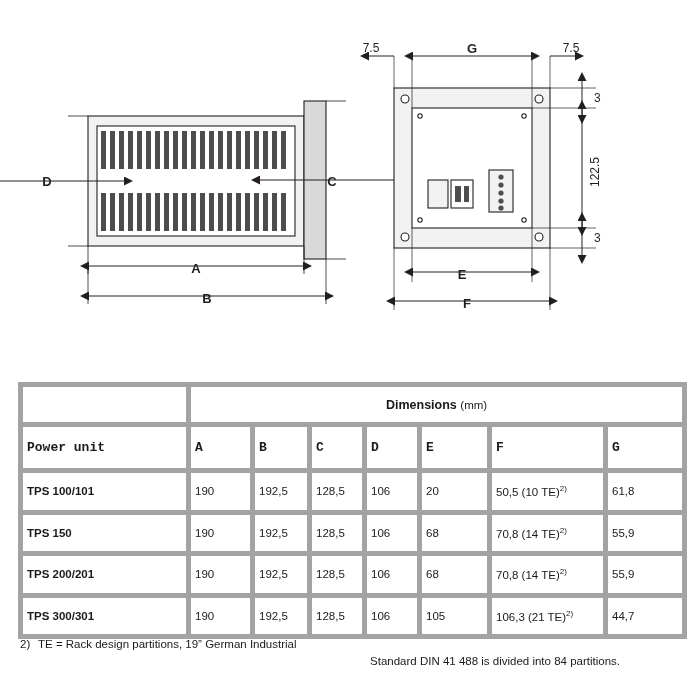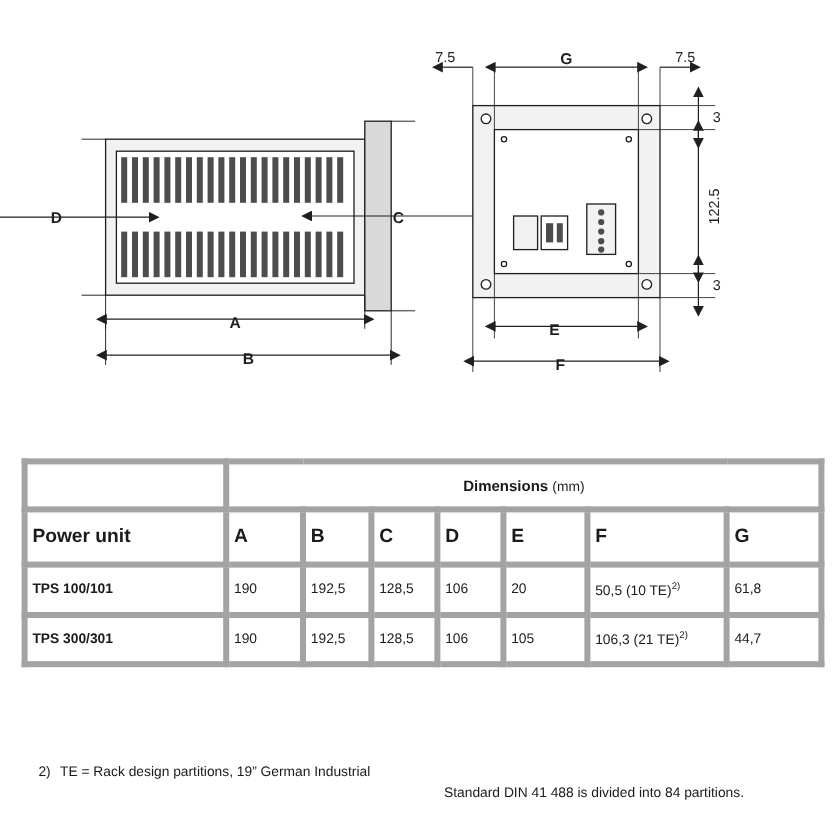--- a/index.html
+++ b/index.html
@@ -53,42 +53,43 @@
     font-weight: bold;
     font-size: 12.5px;
   }
   tr.row-head-top th .unit {
     font-weight: normal;
     font-size: 11.5px;
   }
   tr.row-head-cols th {
     height: 33px;
     font-weight: bold;
-    font-size: 16px;
+    font-size: 13px;
+    font-family: Liberation Mono, monospace;
   }
   tr.data-row td {
     height: 28.5px;
     font-size: 11.5px;
   }
   tr.data-row td.name {
     font-weight: bold;
     margin-left: 36px;
   }
   sup { font-size: 8px; vertical-align: super; }
 
   
   #footnote {
     position: absolute;
     left: 20px;
     top: 636px;
     width: 600px;
     font-size: 11.5px;
     line-height: 17px;
   }
-  #footnote .fn-line { display: block; margin-left: 12px; }
+  #footnote .fn-line { display: block; }
   #footnote .fn-indent { padding-left: 18px; display: block; text-align: right; }
   #footnote .fn-marker { display: inline-block; width: 18px; }
 </style>
 </head>
 <body>
 
 <div id="drawing">
   <svg width="700" height="360" viewBox="0 0 700 360" xmlns="http://www.w3.org/2000/svg">
     <defs>
       <marker id="arrL" markerWidth="9" markerHeight="9" refX="8" refY="4.5" orient="auto">
@@ -313,20 +314,40 @@
         <td class="cell-pad name">TPS 100/101</td>
         <td class="cell-pad">190</td>
         <td class="cell-pad">192,5</td>
         <td class="cell-pad">128,5</td>
         <td class="cell-pad">106</td>
         <td class="cell-pad">20</td>
         <td class="cell-pad"><span>50,5 (10 TE)</span><sup>2)</sup></td>
         <td class="cell-pad">61,8</td>
       </tr>
       <tr class="data-row">
+        <td class="cell-pad name">TPS 150</td>
+        <td class="cell-pad">190</td>
+        <td class="cell-pad">192,5</td>
+        <td class="cell-pad">128,5</td>
+        <td class="cell-pad">106</td>
+        <td class="cell-pad">68</td>
+        <td class="cell-pad"><span>70,8 (14 TE)</span><sup>2)</sup></td>
+        <td class="cell-pad">55,9</td>
+      </tr>
+      <tr class="data-row">
+        <td class="cell-pad name">TPS 200/201</td>
+        <td class="cell-pad">190</td>
+        <td class="cell-pad">192,5</td>
+        <td class="cell-pad">128,5</td>
+        <td class="cell-pad">106</td>
+        <td class="cell-pad">68</td>
+        <td class="cell-pad"><span>70,8 (14 TE)</span><sup>2)</sup></td>
+        <td class="cell-pad">55,9</td>
+      </tr>
+      <tr class="data-row">
         <td class="cell-pad name">TPS 300/301</td>
         <td class="cell-pad">190</td>
         <td class="cell-pad">192,5</td>
         <td class="cell-pad">128,5</td>
         <td class="cell-pad">106</td>
         <td class="cell-pad">105</td>
         <td class="cell-pad"><span>106,3 (21 TE)</span><sup>2)</sup></td>
         <td class="cell-pad">44,7</td>
       </tr>
     </tbody>

